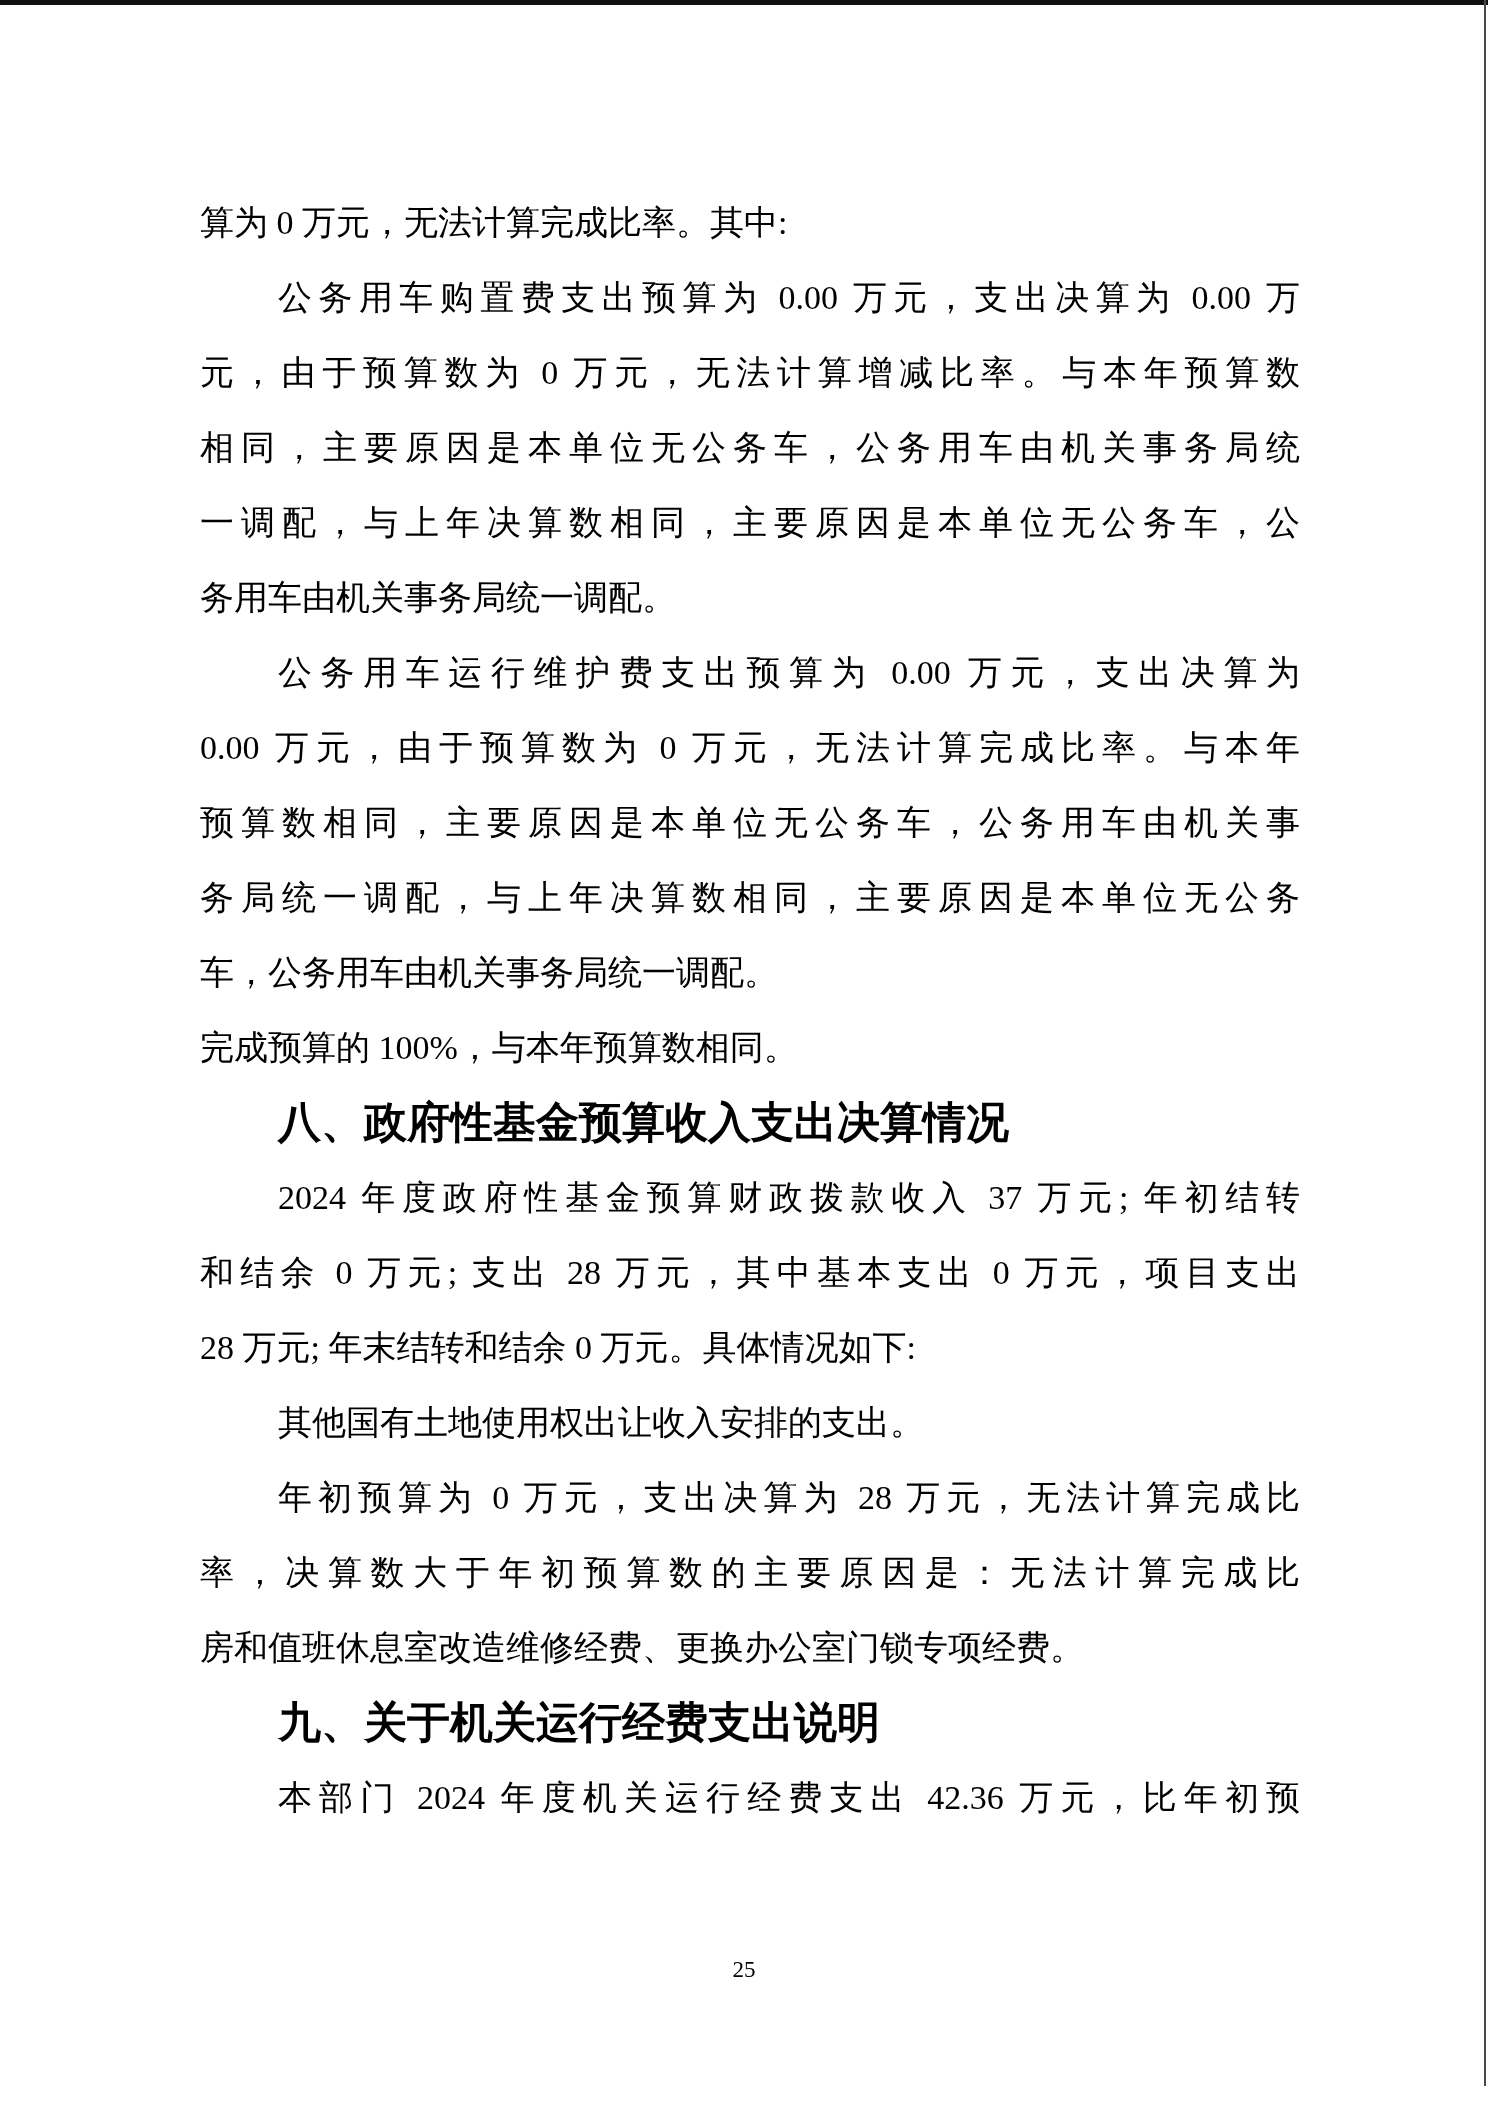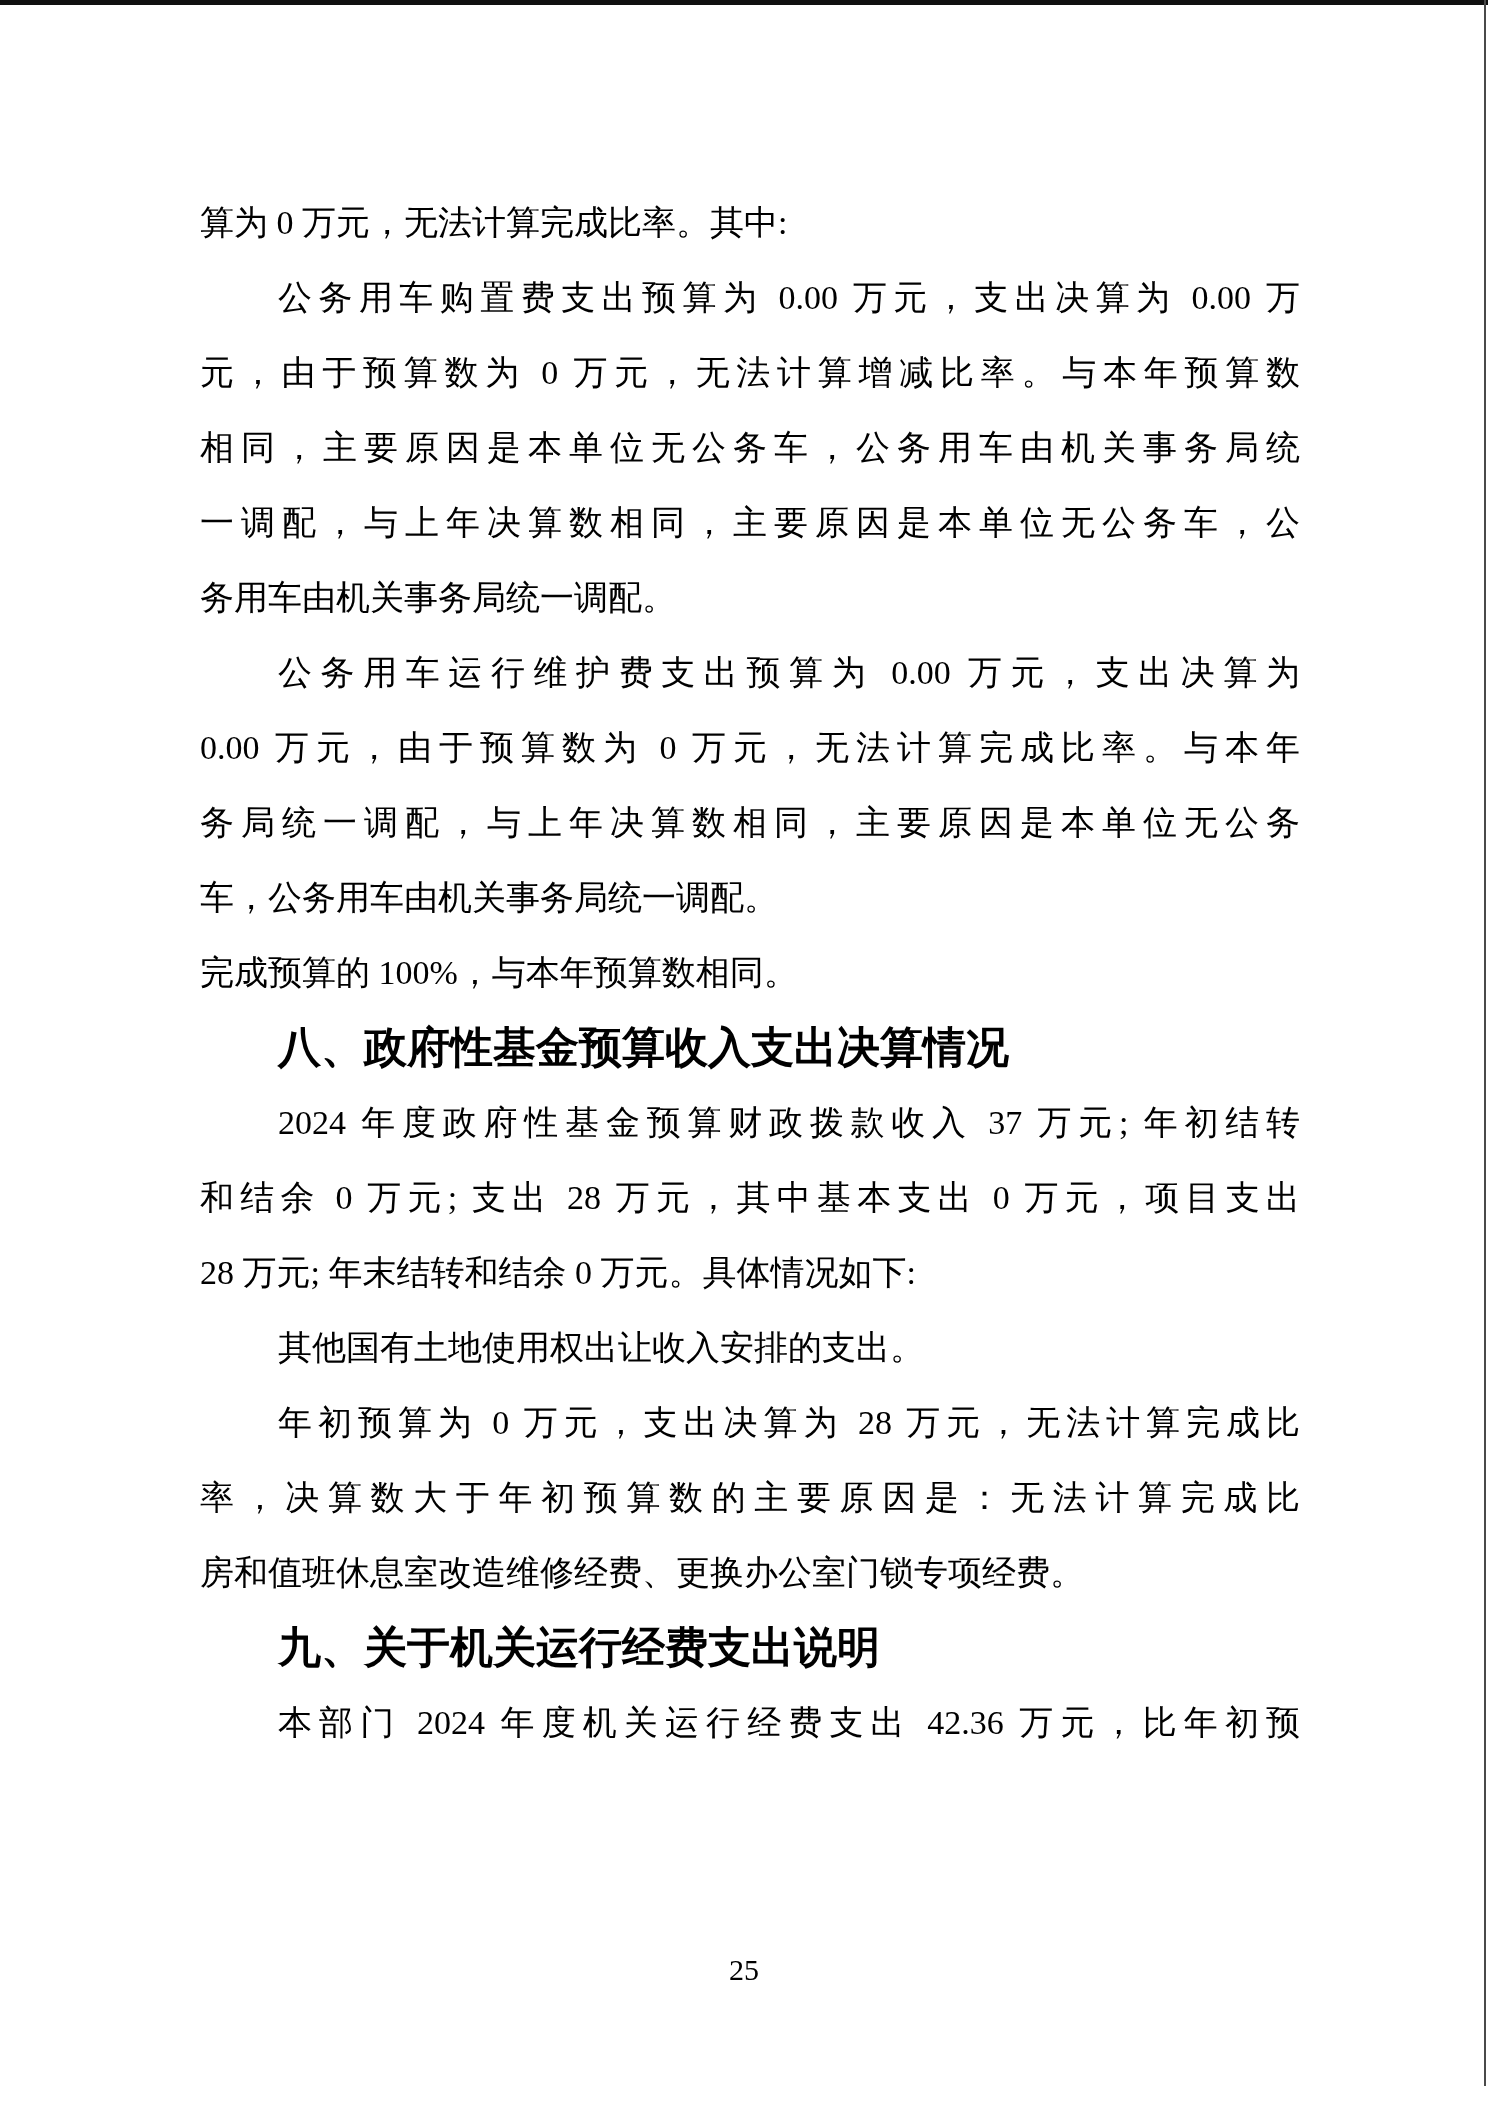--- a/index.html
+++ b/index.html
@@ -46,41 +46,42 @@
   .line.heading {
     font-family: "Liberation Sans", "DejaVu Sans", sans-serif;
     font-weight: 700;
     font-size: 43px;
   }
   .page-number {
     position: absolute;
     top: 1950px; left: 0;
     width: 1488px;
     text-align: center;
-    font-size: 30px;
+    font-size: 23px;
     line-height: 40px;
     font-family: "Liberation Serif", "DejaVu Serif", serif;
     color: #000000;
   }
 </style>
 </head>
 <body>
 
 <div class="page">
   <div class="top-bar"></div>
   <div class="right-line"></div>
   <main class="text-block" id="text-block">
       <div class="line">算为 0 万元，无法计算完成比率。其中:</div>
       <div class="line ind just">公务用车购置费支出预算为 0.00 万元，支出决算为 0.00 万</div>
       <div class="line just">元，由于预算数为 0 万元，无法计算增减比率。与本年预算数</div>
       <div class="line just">相同，主要原因是本单位无公务车，公务用车由机关事务局统</div>
       <div class="line just">一调配，与上年决算数相同，主要原因是本单位无公务车，公</div>
       <div class="line">务用车由机关事务局统一调配。</div>
       <div class="line ind just">公务用车运行维护费支出预算为 0.00 万元，支出决算为</div>
       <div class="line just">0.00 万元，由于预算数为 0 万元，无法计算完成比率。与本年</div>
+      <div class="line just">预算数相同，主要原因是本单位无公务车，公务用车由机关事</div>
       <div class="line just">务局统一调配，与上年决算数相同，主要原因是本单位无公务</div>
       <div class="line">车，公务用车由机关事务局统一调配。</div>
       <div class="line">完成预算的 100%，与本年预算数相同。</div>
       <div class="line heading ind">八、政府性基金预算收入支出决算情况</div>
       <div class="line ind just">2024 年度政府性基金预算财政拨款收入 37 万元; 年初结转</div>
       <div class="line just">和结余 0 万元; 支出 28 万元，其中基本支出 0 万元，项目支出</div>
       <div class="line">28 万元; 年末结转和结余 0 万元。具体情况如下:</div>
       <div class="line ind">其他国有土地使用权出让收入安排的支出。</div>
       <div class="line ind just">年初预算为 0 万元，支出决算为 28 万元，无法计算完成比</div>
       <div class="line just">率，决算数大于年初预算数的主要原因是：无法计算完成比</div>

